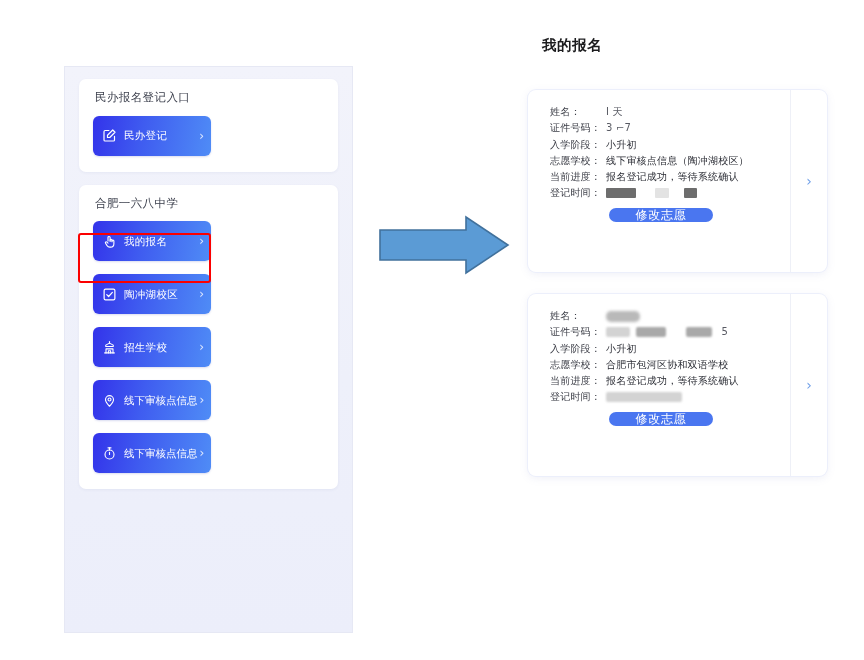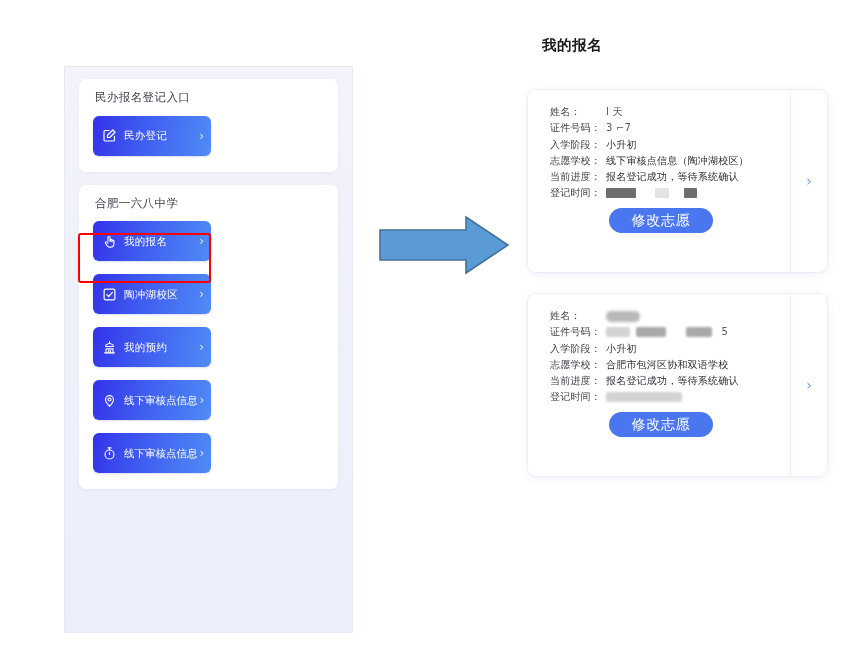--- a/index.html
+++ b/index.html
@@ -211,25 +211,25 @@
   }
 
   .modify-wrap {
     display: flex;
     justify-content: center;
     padding-right: 18px;
     margin-top: 9px;
   }
   .modify-btn {
     width: 104px;
-    height: 25px;
+    height: 14px;
     border-radius: 13px;
     background: #4a76f0;
     color: #ffffff;
-    font-size: 14px;
+    font-size: 12px;
     letter-spacing: .8px;
     display: flex;
     align-items: center;
     justify-content: center;
     border: none;
     padding: 0;
     font-family: inherit;
     cursor: pointer;
   }
 </style>
@@ -287,21 +287,21 @@
         <div class="tile">
           <span class="ic">
             <svg viewBox="0 0 24 24" fill="none" stroke="#ffffff" stroke-width="1.7" stroke-linecap="round" stroke-linejoin="round">
               <path d="M12 2.4v2.6"></path>
               <path d="M12 5 6 8.2v2.2h12V8.2z"></path>
               <path d="M4.2 20.6h15.6"></path>
               <path d="M6.4 20.6v-6.4h11.2v6.4"></path>
               <path d="M10.2 20.6v-3.4h3.6v3.4"></path>
             </svg>
           </span>
-          <span class="lbl">我的预约</span>
+          <span class="lbl">招生学校</span>
           <span class="chev">›</span>
         </div>
 
         <div class="tile tight">
           <span class="ic">
             <svg viewBox="0 0 24 24" fill="none" stroke="#ffffff" stroke-width="1.8" stroke-linecap="round" stroke-linejoin="round">
               <path d="M12 21.2c4.2-4.6 6.4-7.8 6.4-10.6A6.4 6.4 0 0 0 5.6 10.6c0 2.8 2.2 6 6.4 10.6z"></path>
               <circle cx="12" cy="10.4" r="2.4"></circle>
             </svg>
           </span>

